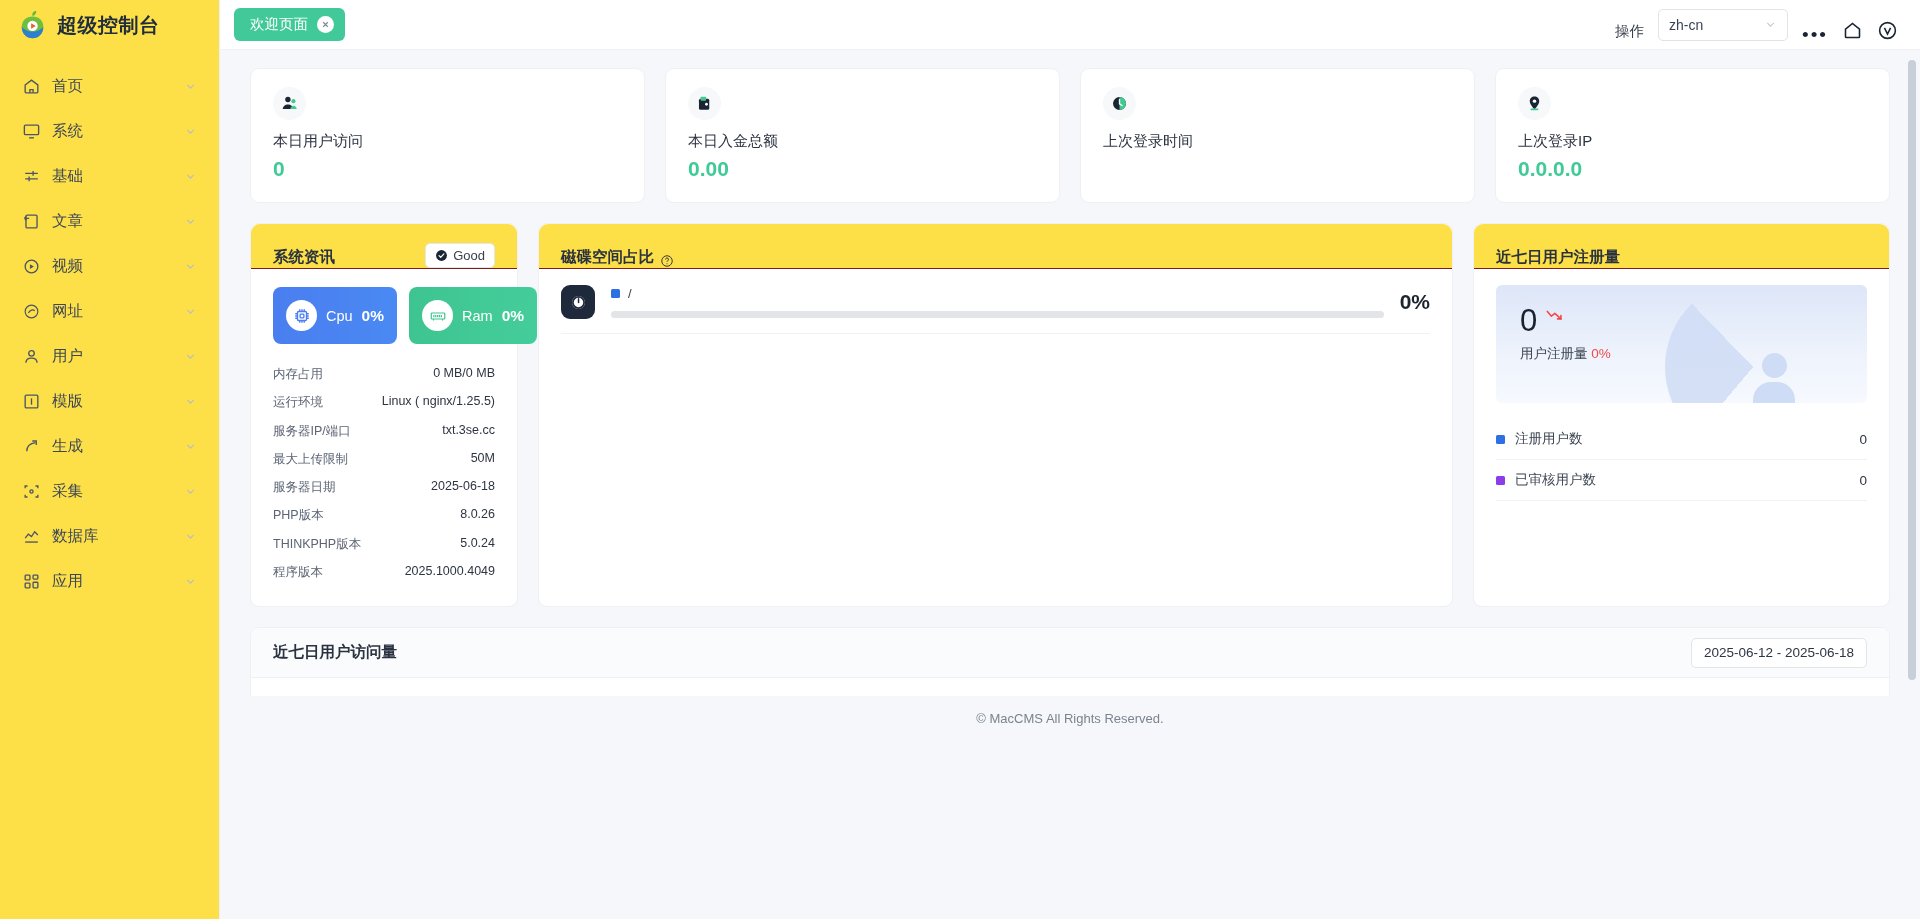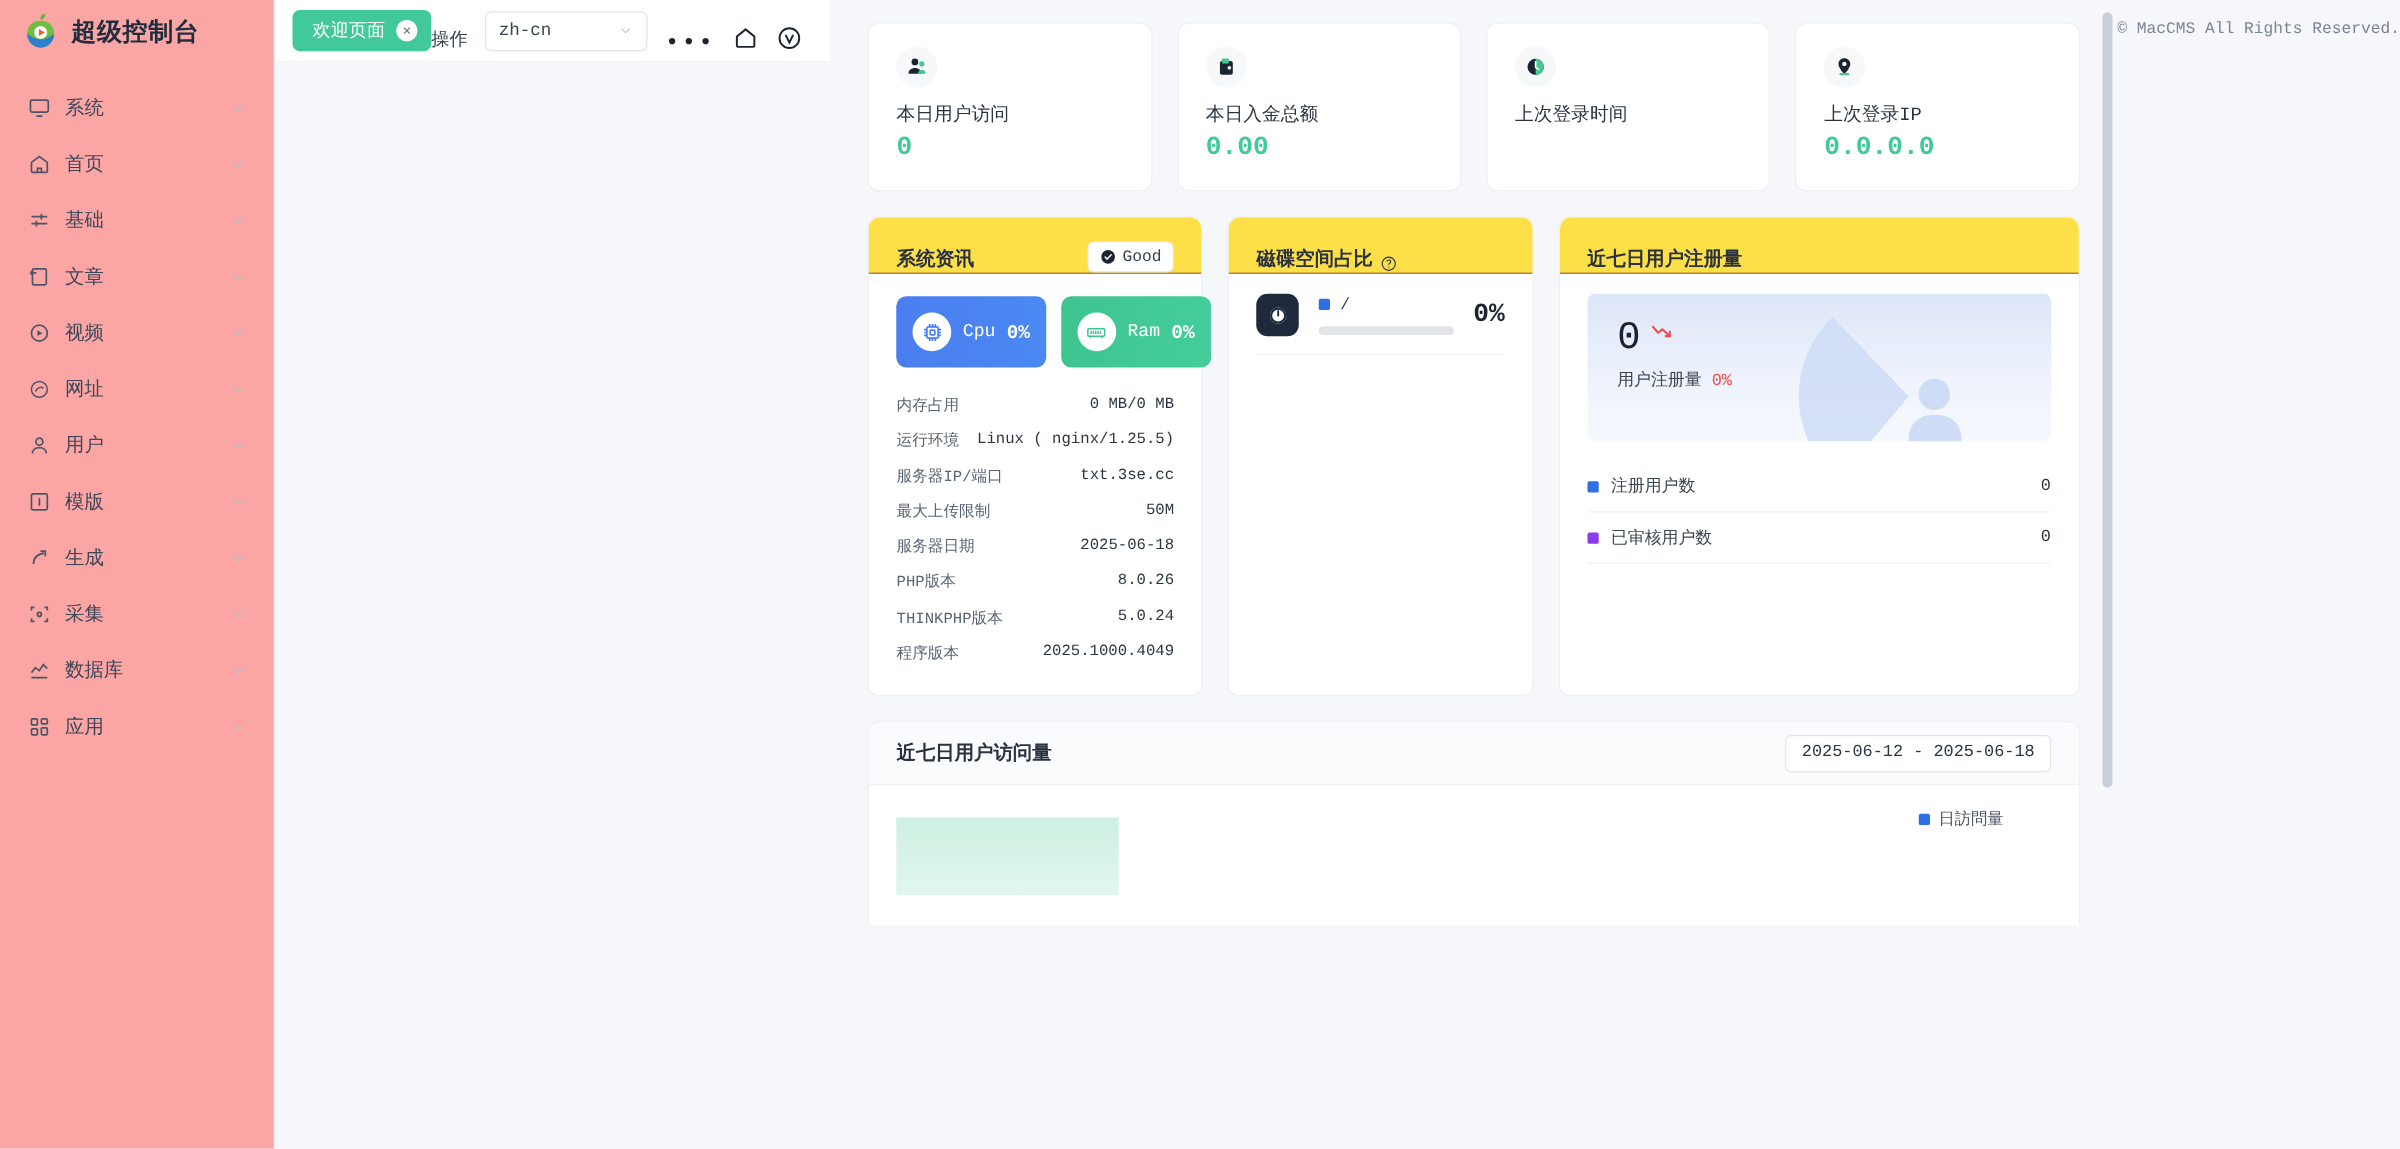--- a/index.html
+++ b/index.html
@@ -7,21 +7,21 @@
     width: 1920px; height: 919px;
     font-family: "Liberation Sans", "DejaVu Sans", sans-serif;
     background: #f5f7fa;
     overflow: hidden;
   }
   .app { display: flex; width: 1920px; height: 919px; }
 
   
   .sidebar {
     width: 220px; min-width: 220px; height: 919px;
-    background: #fca5a5;
+    background: #fde047;
     border-right: 1px solid #eceff3;
     display: flex; flex-direction: column;
   }
   .logo-row {
     height: 50px; display: flex; align-items: center;
     padding-left: 18px; gap: 9px;
   }
   .logo-mark { width: 30px; height: 30px; flex: 0 0 30px; position: relative; }
   .logo-title {
     font-size: 20px; font-weight: 700; color: #1f2d3d;
@@ -36,21 +36,21 @@
     width: 19px; height: 19px; flex: 0 0 19px;
     display: flex; align-items: center; justify-content: center;
     color: #4b5565; margin-right: 11px;
   }
   .nav-ic svg { width: 19px; height: 19px; display: block; }
   .nav-label { font-size: 15.5px; color: #3d4757; flex: 1; }
   .nav-chev { color: #b6bdc8; display: flex; align-items: center; }
   .nav-chev svg { width: 13px; height: 13px; }
 
   
-  .main { flex: 1; height: 740px; display: flex; min-width: 0; font-family: Liberation Mono, monospace; }
+  .main { flex: 1; height: 740px; display: flex; flex-direction: column; min-width: 0; }
 
   .topbar {
     height: 50px; background: #fff; display: flex; align-items: center;
     padding: 0 22px 0 14px; border-bottom: 1px solid #eef1f5;
   }
   .tab {
     background: #42c99a; color: #fff; border-radius: 6px;
     height: 33px; display: inline-flex; align-items: center;
     padding: 0 11px 0 16px; gap: 9px; font-size: 14.5px; cursor: pointer;
   }
@@ -255,39 +255,39 @@
           <path d="M28 28l10 6-10 6z" fill="#e8622a"></path>
         </svg>
       </span>
       <span class="logo-title">超级控制台</span>
     </div>
 
     <nav class="nav">
       <div class="nav-item">
         <span class="nav-ic">
             <svg viewBox="0 0 24 24" fill="none" stroke="currentColor" stroke-width="1.7">
+              <path d="M4 10l8-6 8 6v9a1 1 0 0 1-1 1H5a1 1 0 0 1-1-1z"></path>
+              <path d="M10 20v-4h4v4"></path>
+            </svg>
+          </span>
+        <span class="nav-label">首页</span>
+        <span class="nav-chev">
+            <svg viewBox="0 0 24 24" fill="none" stroke="currentColor" stroke-width="2">
+              <path d="M6 9l6 6 6-6"></path>
+            </svg>
+          </span>
+      </div>
+      <div class="nav-item">
+        <span class="nav-ic">
+            <svg viewBox="0 0 24 24" fill="none" stroke="currentColor" stroke-width="1.7">
               <rect x="3" y="4" width="18" height="12" rx="1.5"></rect>
               <path d="M9 20h6"></path>
             </svg>
           </span>
         <span class="nav-label">系统</span>
-        <span class="nav-chev">
-            <svg viewBox="0 0 24 24" fill="none" stroke="currentColor" stroke-width="2">
-              <path d="M6 9l6 6 6-6"></path>
-            </svg>
-          </span>
-      </div>
-      <div class="nav-item">
-        <span class="nav-ic">
-            <svg viewBox="0 0 24 24" fill="none" stroke="currentColor" stroke-width="1.7">
-              <path d="M4 10l8-6 8 6v9a1 1 0 0 1-1 1H5a1 1 0 0 1-1-1z"></path>
-              <path d="M10 20v-4h4v4"></path>
-            </svg>
-          </span>
-        <span class="nav-label">首页</span>
         <span class="nav-chev">
             <svg viewBox="0 0 24 24" fill="none" stroke="currentColor" stroke-width="2">
               <path d="M6 9l6 6 6-6"></path>
             </svg>
           </span>
       </div>
       <div class="nav-item">
         <span class="nav-ic">
             <svg viewBox="0 0 24 24" fill="none" stroke="currentColor" stroke-width="1.7">
               <path d="M4 8h16M4 15h16"></path>

